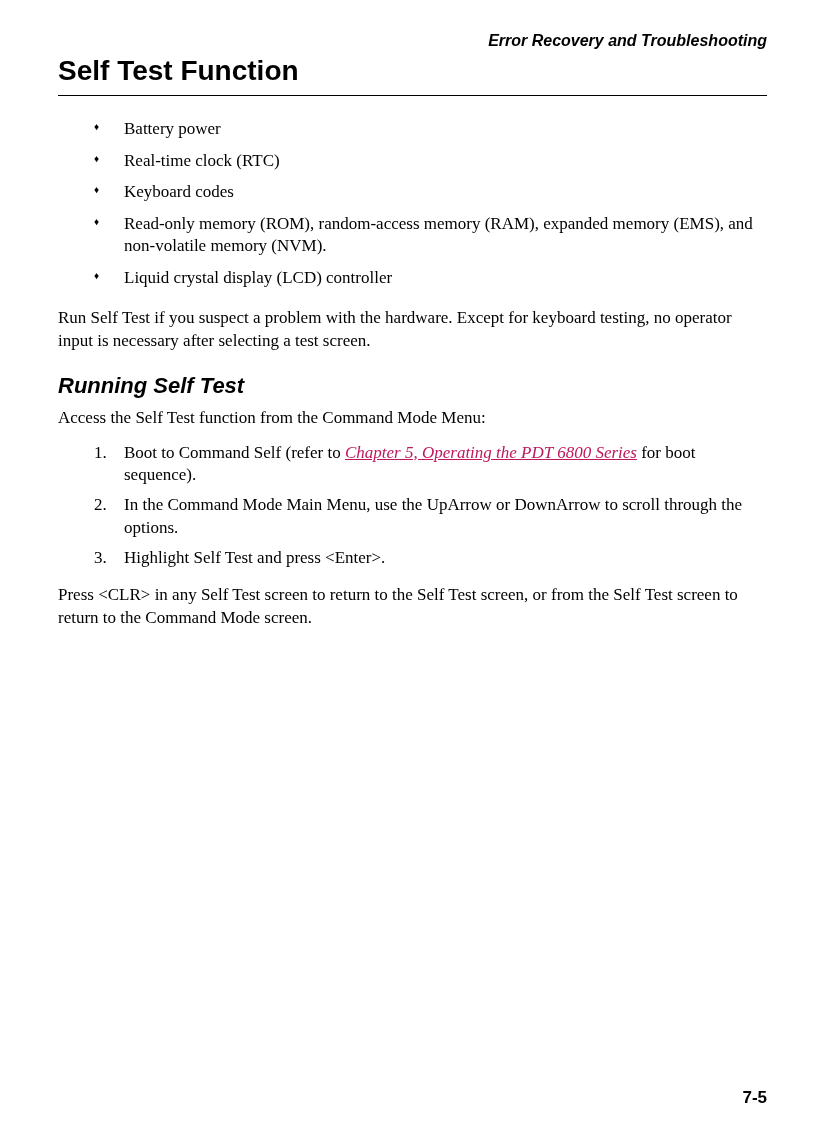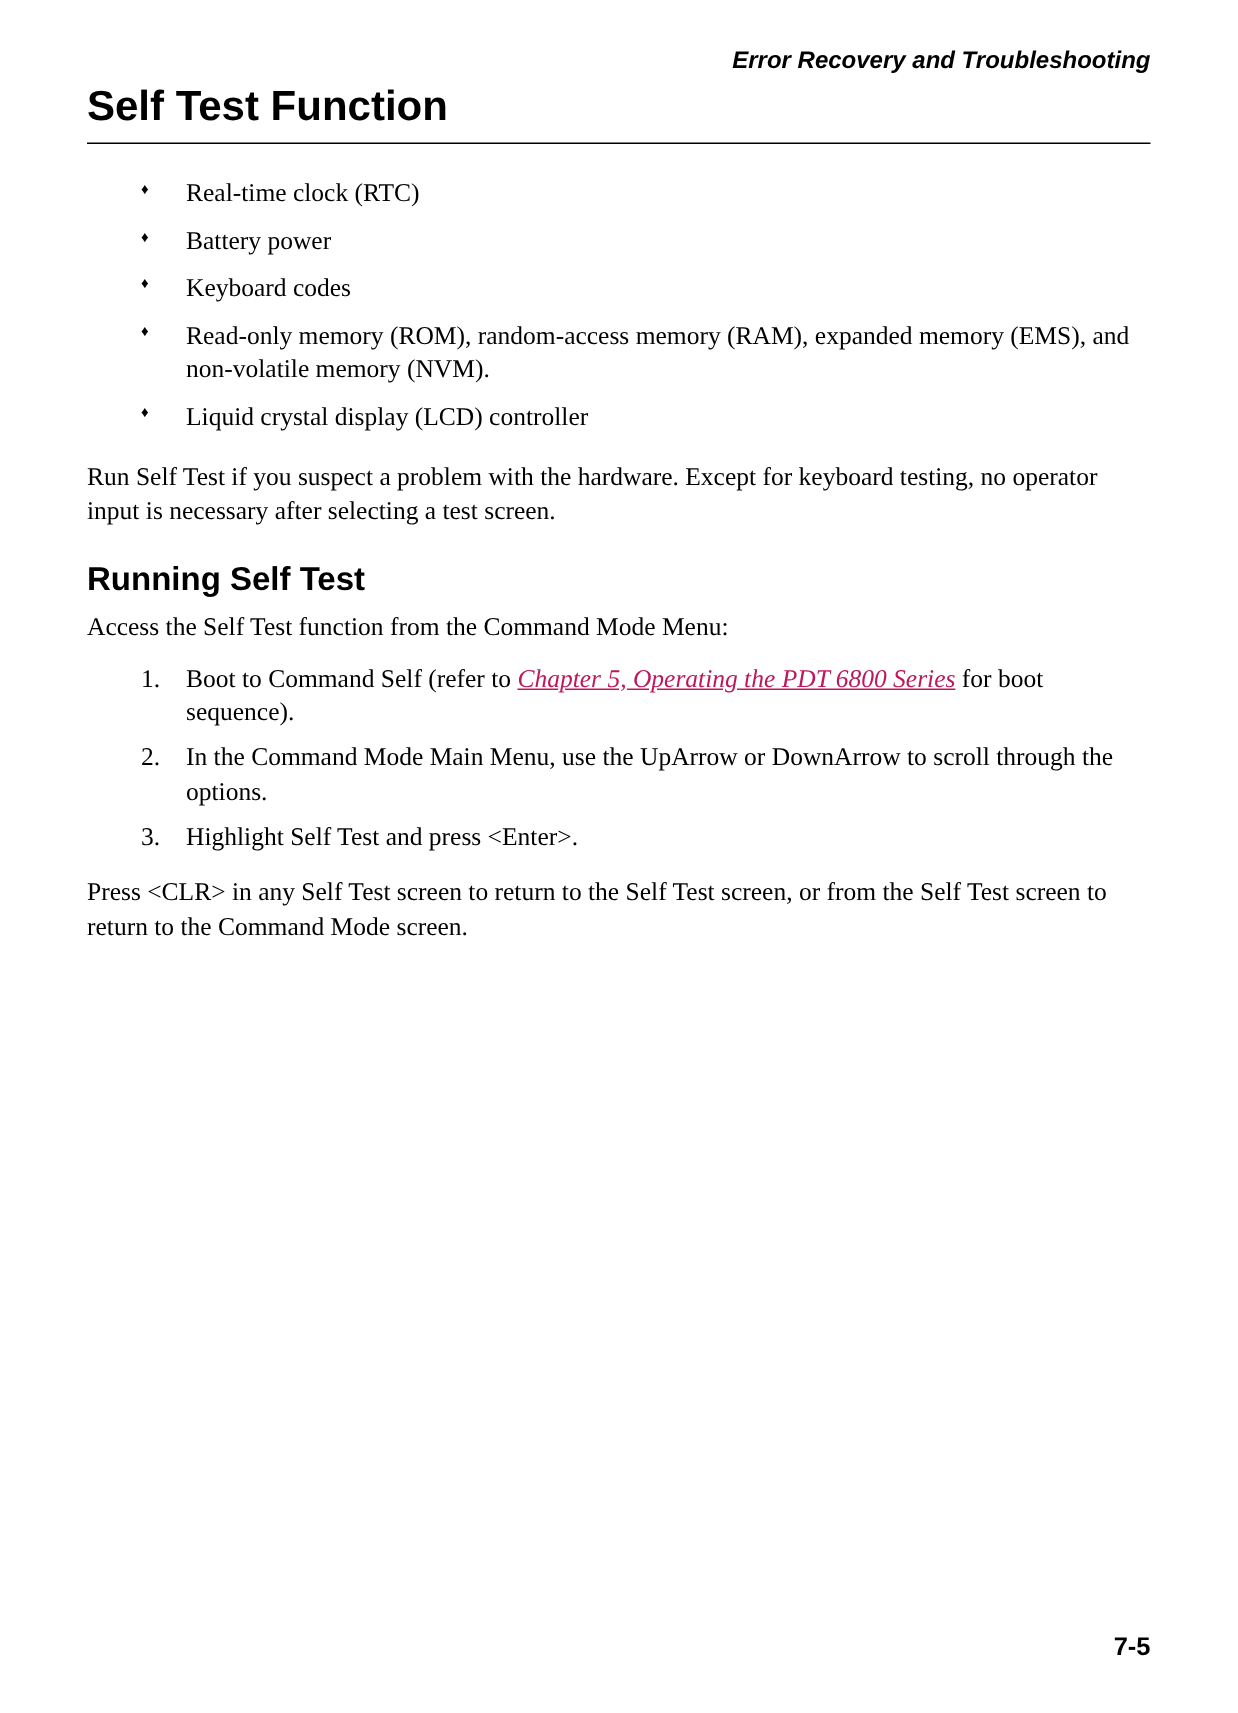--- a/index.html
+++ b/index.html
@@ -54,20 +54,21 @@
     .bullet-list li::before {
       content: "♦";
       position: absolute;
       left: 0;
       top: 2px;
       font-size: 10px;
     }
     .subsection-heading {
       font-size: 22px;
       font-weight: 700;
+      font-style: italic;
       margin-top: 18px;
       margin-bottom: 6px;
       font-family: 'Trebuchet MS', Arial, sans-serif;
     }
     .numbered-list {
       list-style: none;
       counter-reset: item;
       margin: 12px 0 14px 0;
       padding-left: 36px;
     }
@@ -98,22 +99,22 @@
 <body>
 
 <div class="page">
   <div class="running-header">Error Recovery and Troubleshooting</div>
 
   <h1 class="section-heading">Self Test Function</h1>
   <hr class="section-rule">
 
 
   <ul class="bullet-list">
+    <li>Battery power</li>
     <li>Real-time clock (RTC)</li>
-    <li>Battery power</li>
     <li>Keyboard codes</li>
     <li>Read-only memory (ROM), random-access memory (RAM), expanded memory (EMS), and non-volatile memory (NVM).</li>
     <li>Liquid crystal display (LCD) controller</li>
   </ul>
 
   <p class="body-para">Run Self Test if you suspect a problem with the hardware. Except for keyboard testing, no operator input is necessary after selecting a test screen.</p>
 
   <h2 class="subsection-heading">Running Self Test</h2>
 
   <p class="body-para" style="margin-bottom:10px;">Access the Self Test function from the Command Mode Menu:</p>

